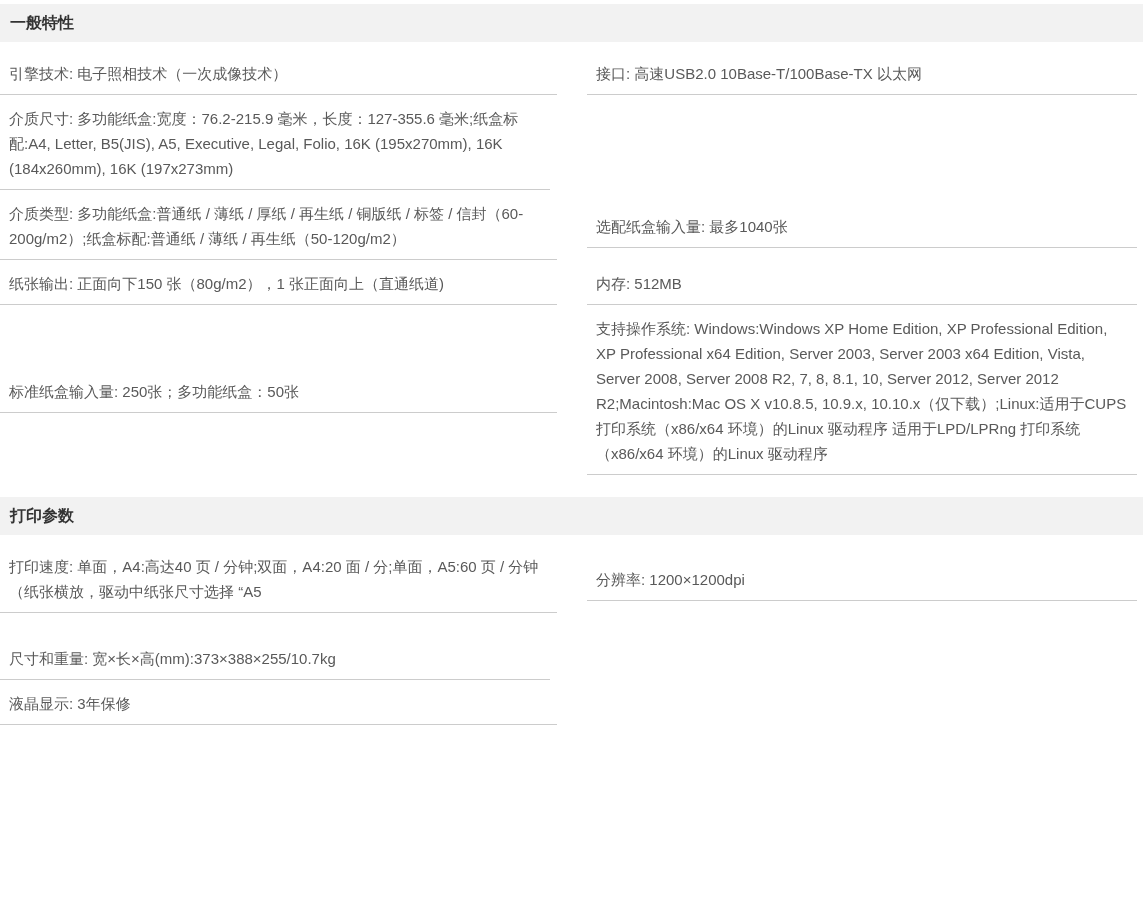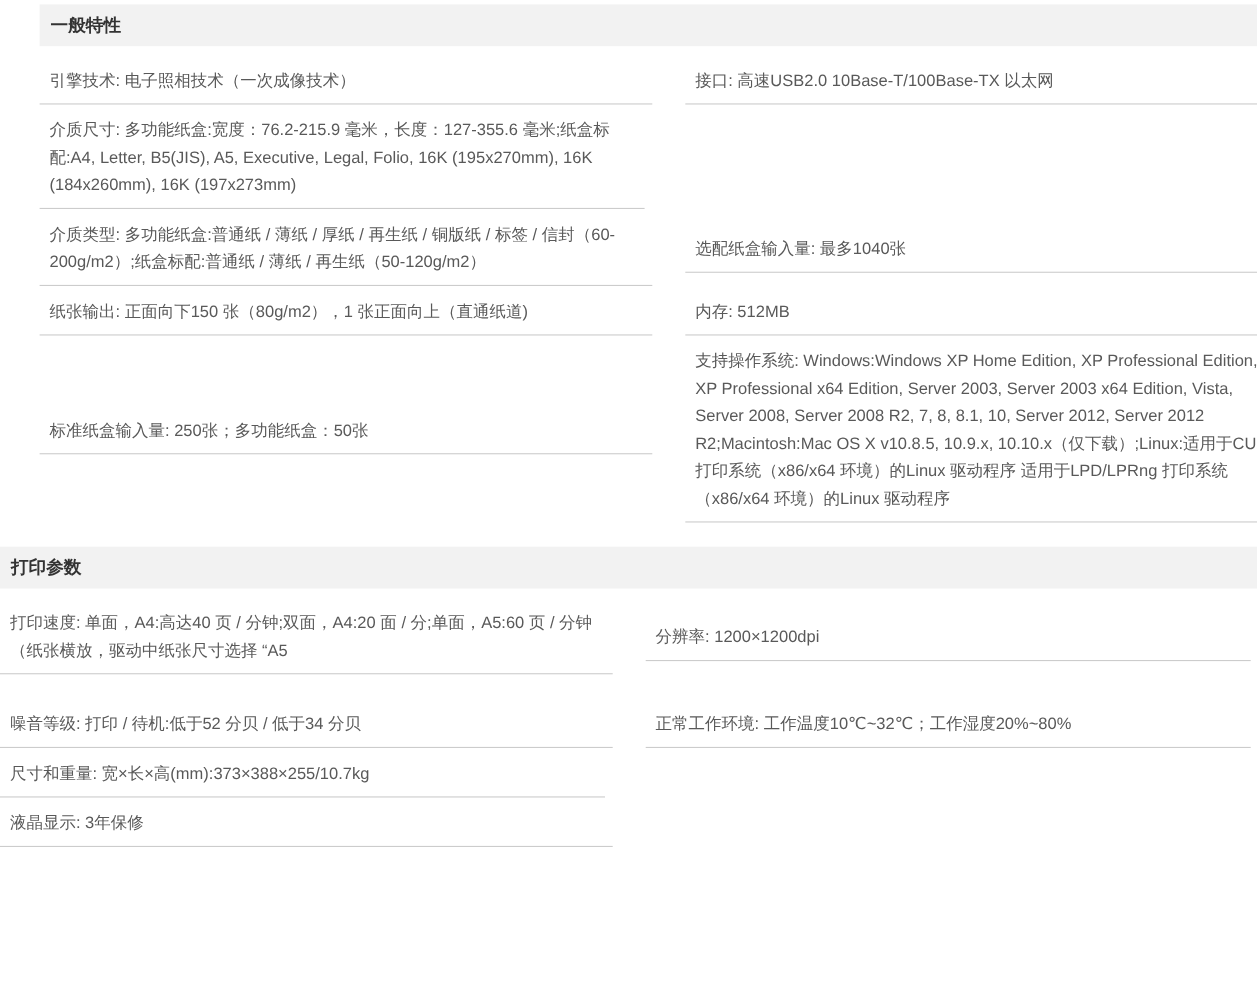--- a/index.html
+++ b/index.html
@@ -14,21 +14,21 @@
     width:1143px;
     font-family:"Liberation Sans","DejaVu Sans",sans-serif;
   }
   .page{
     width:1143px;
     box-sizing:border-box;
     padding:4px 0 14px 0;
     background:var(--page-bg);
   }
   .spec-section{margin-top:22px;}
-  .spec-section:first-of-type{margin-top:0;padding-left:36px;}
+  .spec-section:first-of-type{margin-top:0;}
   .section-header{
     height:38px;
     background:var(--header-bg);
     display:flex;
     align-items:center;
     padding:0 10px;
     box-sizing:border-box;
     margin-bottom:8px;
   }
   .section-title{
@@ -92,24 +92,20 @@
       <div class="row">
         <div class="cell left">打印速度: 单面，A4:高达40 页 / 分钟;双面，A4:20 面 / 分;单面，A5:60 页 / 分钟（纸张横放，驱动中纸张尺寸选择 “A5</div>
         <div class="cell right">分辨率: 1200×1200dpi</div>
       </div>
     </div>
   </section>
 
   <section class="spec-section">
     <div class="rows">
       <div class="row">
-        <div class="cell left">噪音等级: 打印 / 待机:低于52 分贝 / 低于34 分贝</div>
-        <div class="cell right">正常工作环境: 工作温度10℃~32℃；工作湿度20%~80%</div>
-      </div>
-      <div class="row">
         <div class="cell right">尺寸和重量: 宽×长×高(mm):373×388×255/10.7kg</div>
       </div>
       <div class="row">
         <div class="cell left">液晶显示: 3年保修</div>
         <div class="cell right empty"></div>
       </div>
     </div>
   </section>
 
 </div>

